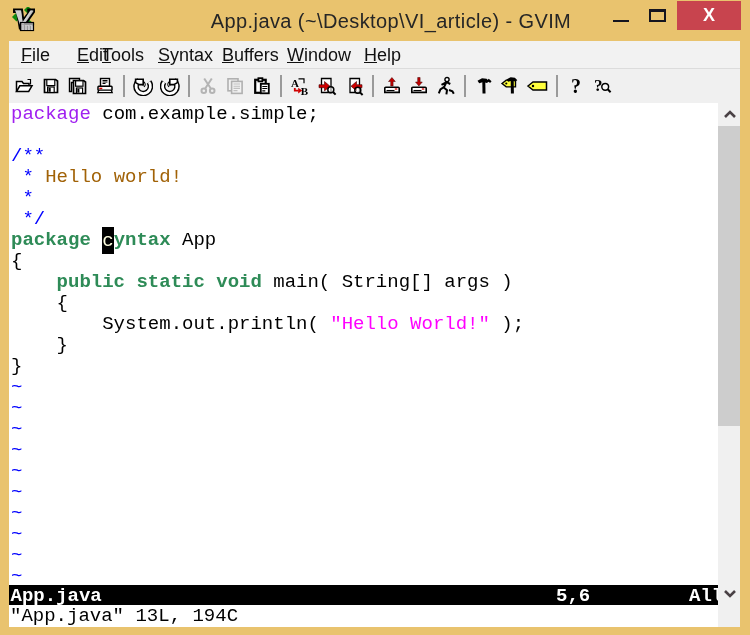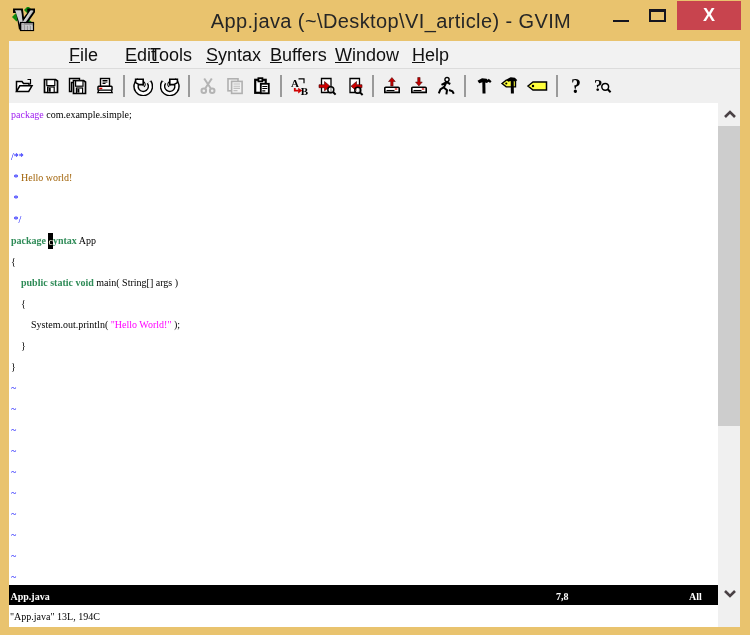--- a/index.html
+++ b/index.html
@@ -7,28 +7,28 @@
   body { position:relative; background:#E9C36E; font-family:"Liberation Sans",sans-serif; }
   .abs { position:absolute; }
   
   #titlebar { left:0; top:0; width:750px; height:41px; background:#E9C36E; }
   #title { left:0; top:0; width:750px; height:41px; line-height:42px; text-align:center; font-size:20px; letter-spacing:0.4px; color:#262626;padding-left:32px; }
   #minbtn { left:613px; top:19.8px; width:15.5px; height:2.6px; background:#15151f; }
   #maxbtn { left:649px; top:9px; width:17px; height:13px; border:2px solid #15151f; border-top-width:3px; }
   #closebtn { left:677px; top:1px; width:64px; height:29px; background:#C8444E; color:#fff; text-align:center; font-size:18px; font-weight:bold; line-height:28px; }
   
   #menubar { left:9px; top:41px; width:731px; height:27px; background:#F2F2F2; font-size:18px; color:#101010; }
-  .mi { position:absolute; top:4px;margin-left:48px; }
+  .mi { position:absolute; top:4px; }
   
   #toolbar { left:9px; top:68px; width:731px; height:35px; background:#F0F0F0; border-top:1px solid #DCDCDC; display:flex; align-items:center; padding-left:1px; }
   .tb { width:27px; height:28px; display:flex; align-items:center; justify-content:center; flex:none; }
   .tsep { width:2px; height:22px; background:#9a9a9a; margin:0 4.5px; flex:none; }
   
   #textarea { left:9px; top:103px; width:709px; height:482px; background:#fff; overflow:hidden; }
-  pre { font-family:Liberation Serif, serif; font-size:10px; line-height:21px; }
+  pre { font-family:Liberation Mono, monospace; font-size:19px; line-height:21px; }
   #code { position:absolute; left:2px; top:1px; }
   .kP { color:#A020F0; }
   .kC { color:#0000FF; }
   .kS { color:#a16207; }
   .kT { color:#2E8B57; font-weight:bold; }
   .kM { color:#FF00FF; }
   .cur { background:#000; color:#FFFFE0; padding:2.5px 0.5px; margin:0 -0.5px; }
   
   #statusline { left:9px; top:585px; width:709px; height:36px; background:#000; color:#fff; }
   #statusline pre { font-weight:bold; position:absolute; top:1px; }
@@ -248,21 +248,21 @@
 ~
 ~
 ~
 ~
 ~
 ~</span></pre>
 </div>
 
 <div class="abs" id="statusline">
   <pre class="abs" style="left:1.5px">App.java</pre>
-  <pre class="abs" style="left:547px">7,8</pre>
+  <pre class="abs" style="left:547px">5,6</pre>
   <pre class="abs" style="left:680px">All</pre>
 </div>
 <div class="abs" id="cmdline">
     <pre style="position:absolute;left:1px;top:1px">"App.java" 13L, 194C</pre>
   </div>
 
 <div class="abs" id="sbar">
   <svg style="position:absolute;left:5px;top:6px" width="14" height="10" viewBox="0 0 14 10">
       <path d="M2 8 L7 3 L12 8" fill="none" stroke="#4a4145" stroke-width="2.6"></path>
     </svg>

